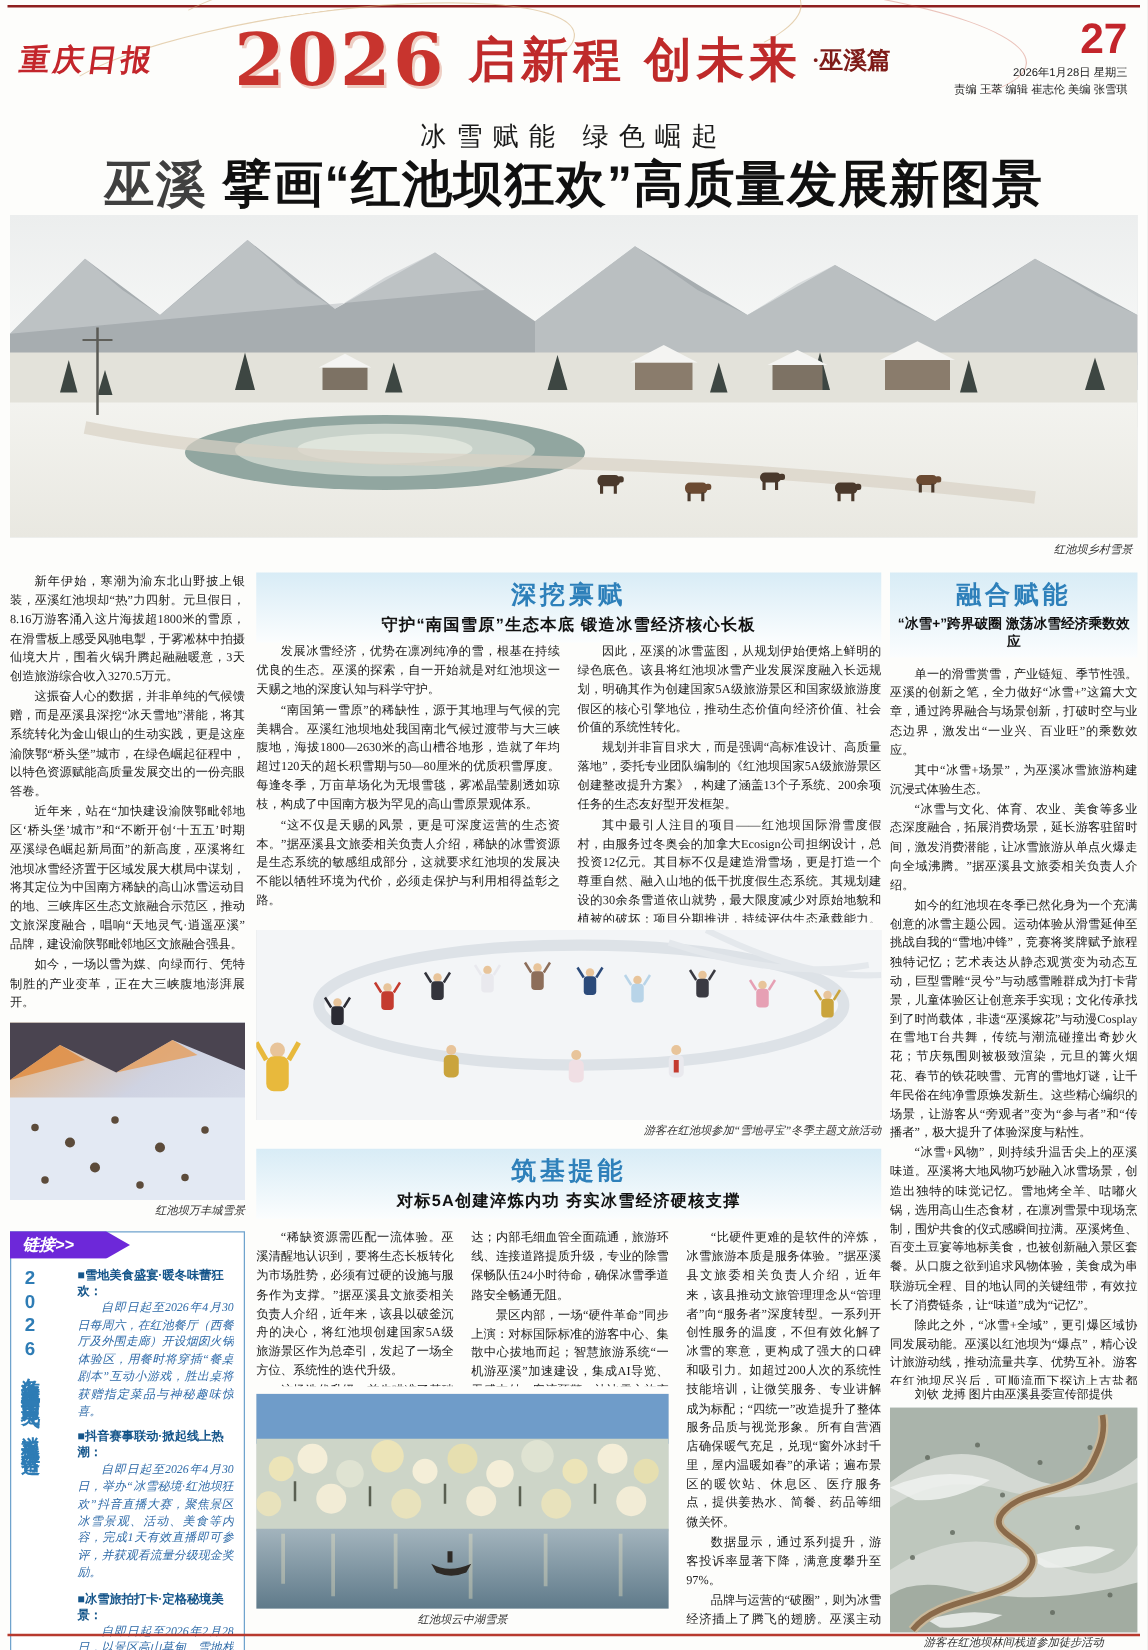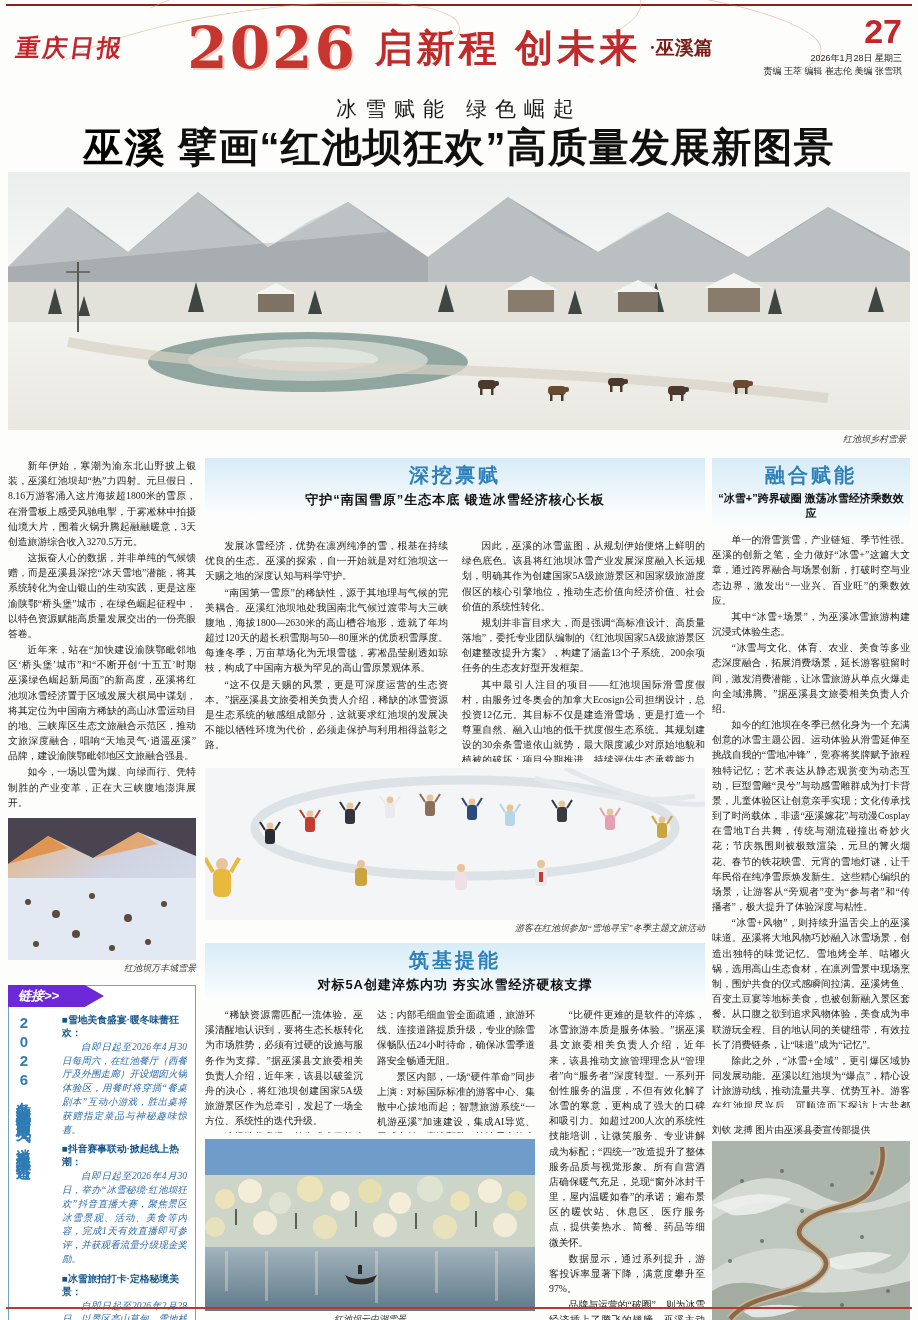--- a/index.html
+++ b/index.html
@@ -26,21 +26,21 @@
   .pageno{position:absolute;right:16px;top:12px;font-size:34px;font-weight:bold;color:#c3252b;
           font-family:"Liberation Sans",sans-serif;}
   .dateline{position:absolute;right:16px;top:52px;font-size:9px;color:#222;font-family:"Liberation Sans",sans-serif;}
   .credits{position:absolute;right:16px;top:65px;font-size:9px;color:#222;font-family:"Liberation Sans",sans-serif;}
 
   
   .kicker{position:absolute;left:0;right:0;top:95px;text-align:center;font-size:21px;letter-spacing:8px;
           color:#1a1a1a;font-family:"Liberation Sans",sans-serif;}
   .headline{position:absolute;left:0;right:0;top:120px;text-align:center;font-size:40px;font-weight:900;
             font-family:"Liberation Sans",sans-serif;letter-spacing:1px;color:#101010;white-space:nowrap;}
-  .headline .loc{color:#000000;margin-right:12px;}
+  .headline .loc{color:#404040;margin-right:12px;}
 
   
   .photo{display:block;background:#dfe3e6;}
   .cap{font-size:9px;color:#333;font-style:italic;}
   .hero{position:absolute;left:8px;top:172px;width:902px;height:258px;}
   .hero-cap{position:absolute;right:12px;top:433px;}
 
   
   .col-left{position:absolute;left:8px;top:458px;width:188px;}
   .col-mid{position:absolute;left:205px;top:458px;width:500px;}
@@ -65,33 +65,33 @@
   .link-item h4{margin:0 0 1px;font-size:9.8px;color:#15558a;font-family:"Liberation Sans",sans-serif;}
   .link-item p{margin:0;font-size:9.5px;line-height:1.45;color:#2f6ba8;text-align:justify;text-indent:2em;font-style:italic;}
 
   
   .sec-head{background:linear-gradient(180deg,#d8ecf6,#fbfdfe);text-align:center;padding:4px 2px 5px;}
   .sec-title{font-size:20px;font-weight:bold;color:#2e80ba;letter-spacing:3px;font-family:"Liberation Sans",sans-serif;}
   .sec-sub{font-size:13px;font-weight:bold;color:#111;margin-top:2px;letter-spacing:1px;
            font-family:"Liberation Sans",sans-serif;}
   .col-right .sec-sub{font-size:11px;letter-spacing:0;}
 
-  .mid-cols{display:flex;gap:14px;height:224px;overflow:hidden;margin-top:24px;}
+  .mid-cols{display:flex;gap:14px;height:224px;overflow:hidden;margin-top:0;}
   .mid-cols .c{flex:1;}
   .people-photo{width:500px;height:152px;margin-top:6px;}
   .sec2{margin-top:8px;}
   .sec2-body{display:flex;gap:14px;margin-top:8px;}
   .sec2-left{width:330px;}
   .sec2-left-cols{display:flex;gap:14px;height:126px;overflow:hidden;}
   .sec2-left-cols .c{flex:1;}
   .lake-photo{width:330px;height:172px;margin-top:6px;}
   .sec2-col3{width:156px;height:318px;overflow:hidden;}
 
   .right-text{height:576px;overflow:hidden;margin-top:6px;}
-  .byline{font-size:9.6px;text-align:left;margin-top:16px;}
+  .byline{font-size:9.6px;text-align:center;margin-top:1px;}
   .aerial-photo{width:198px;height:180px;margin-top:4px;}
 </style>
 </head>
 <body>
 
 <div class="page">
   <div class="rule-top"></div>
   <div class="swirl sw1"></div>
   <div class="swirl sw2"></div>
   <div class="swirl sw3"></div>

